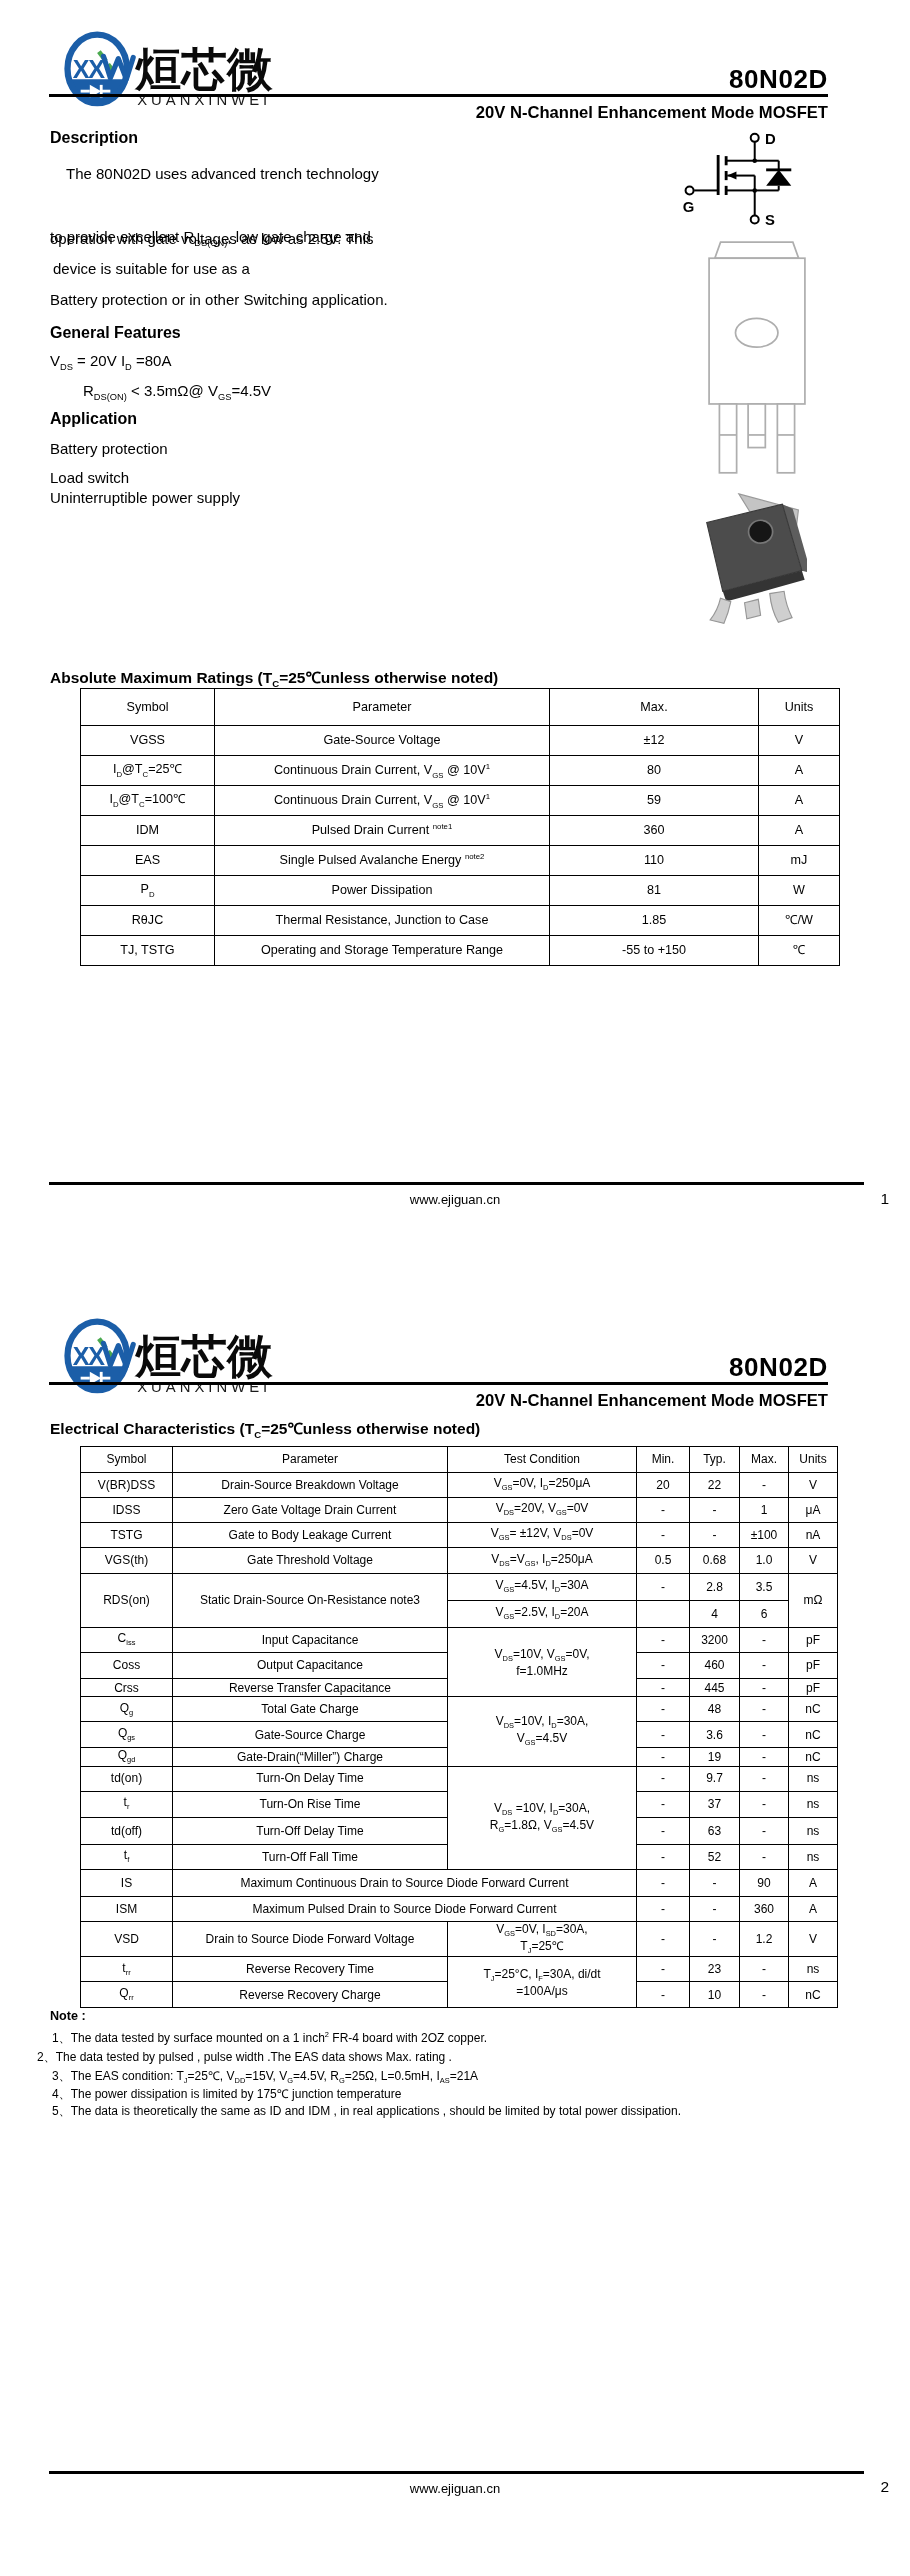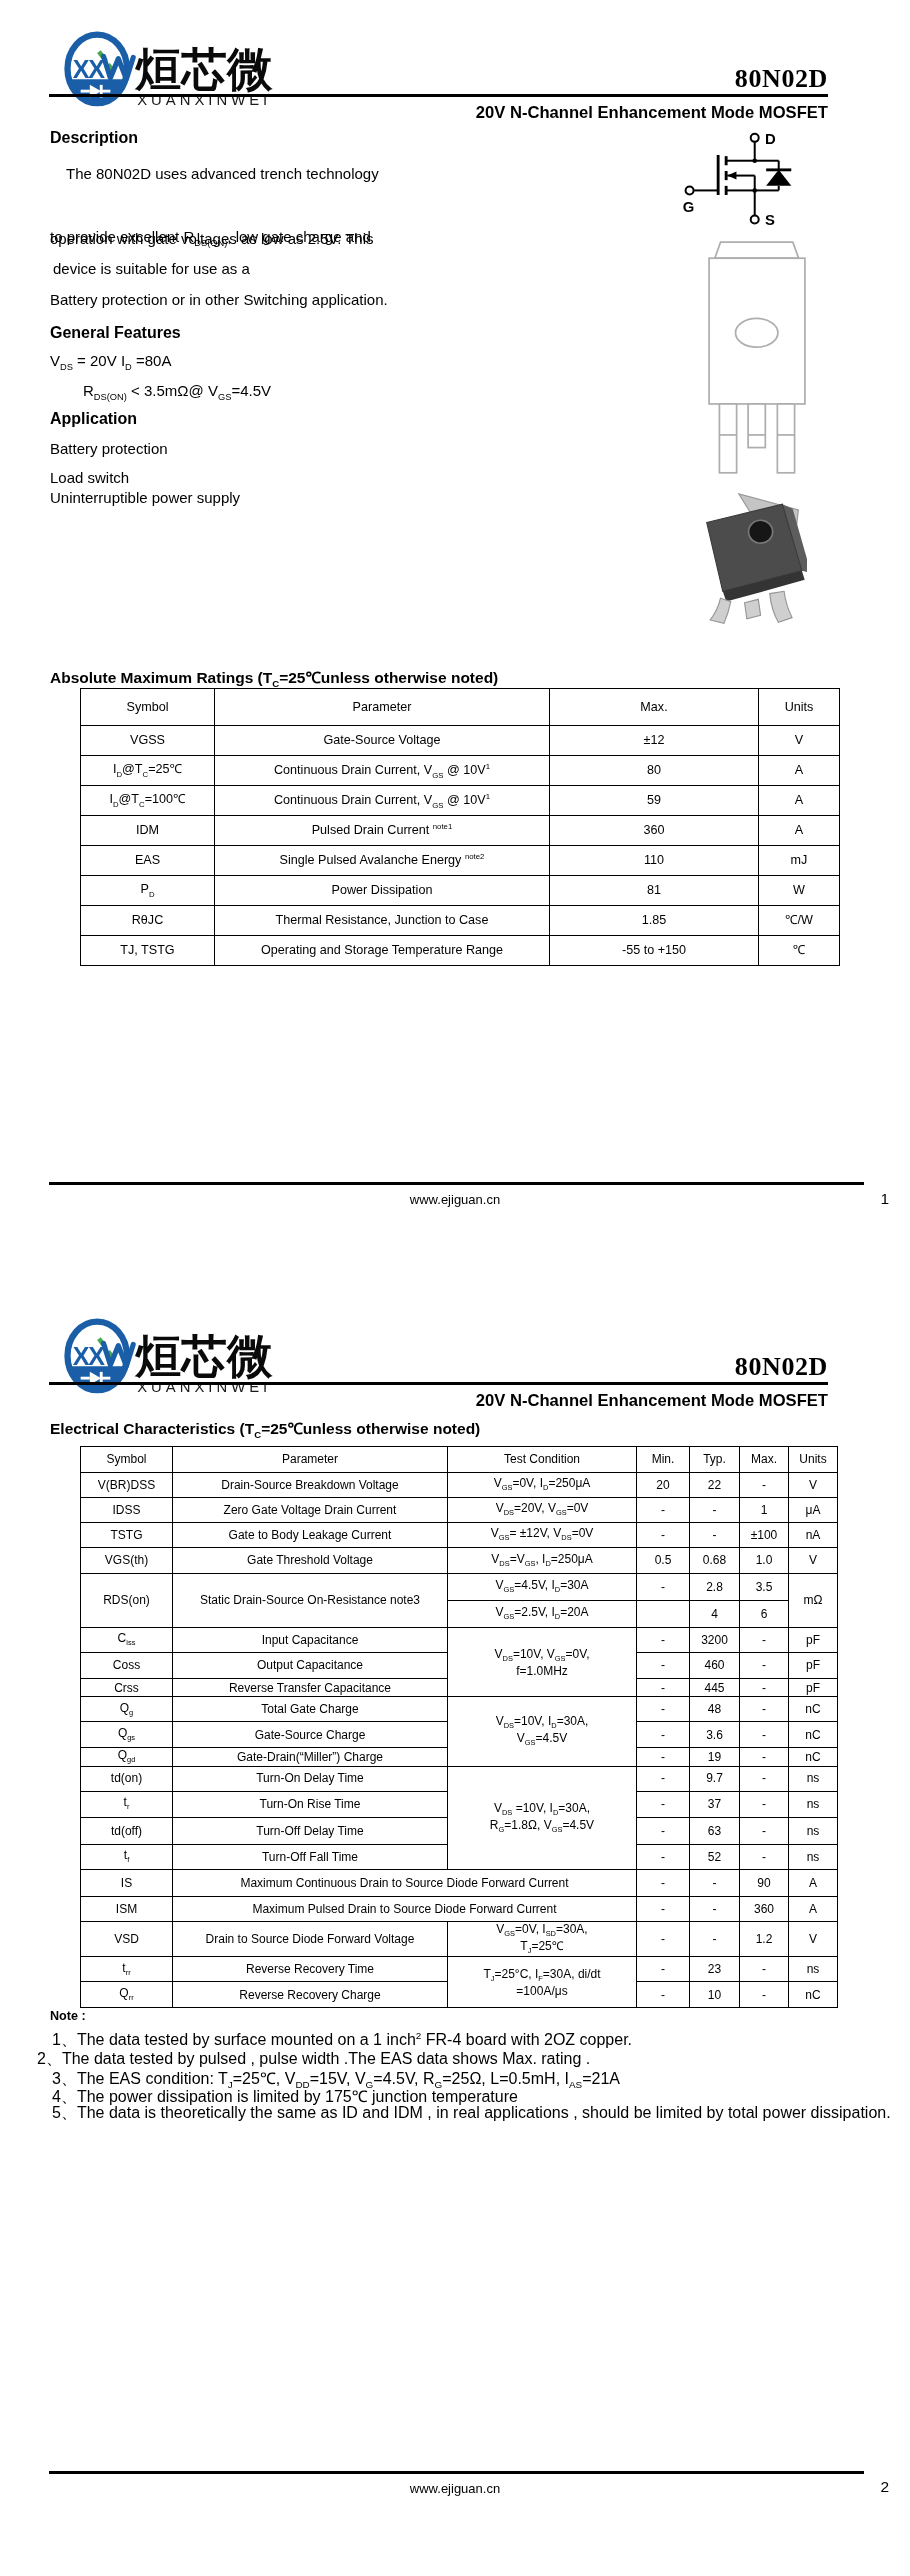--- a/index.html
+++ b/index.html
@@ -4,31 +4,31 @@
 <style>
   html,body{margin:0;padding:0;background:#fff;}
   .canvas{position:relative;width:910px;height:2576px;background:#fff;
           font-family:"Liberation Sans",sans-serif;color:#000;overflow:hidden;}
   .abs{position:absolute;white-space:nowrap;}
   .b{font-weight:700;}
   .fs26{font-size:15px;text-align:center;}
   .fs28{font-size:16px;}
   .fs27{font-size:15.5px;}
   .fs29{font-size:16.6px;}
-  .title{font-size:26px;font-weight:700;letter-spacing:0.6px;font-family:Liberation Serif, serif;}
+  .title{font-size:26px;font-weight:700;letter-spacing:0.6px;}
   .rule{position:absolute;background:#000;height:2.9px;}
   sub{font-size:62%;}
   sup{font-size:62%;}
   table.dt{border-collapse:collapse;table-layout:fixed;position:absolute;background:#fff;}
   .dt td,.dt th{border:1.1px solid #000;text-align:center;vertical-align:middle;
                 padding:0 1.1px;overflow:hidden;line-height:1.18;}
   .dt th{font-weight:400;}
   .t1 td,.t1 th{font-size:12.6px;}
   .t2 td,.t2 th{font-size:12px;}
-  .notes{font-size:16px;}
+  .notes{font-size:12px;}
   .footer-url{font-size:13px;}
   .pagenum{font-size:15.5px;}
   svg text{font-family:"Liberation Sans",sans-serif;}
 </style>
 </head>
 <body>
 
 <div class="canvas">
 
   <svg class="abs" style="left:64px;top:30px;" width="247" height="80" viewBox="0 0 430 140">

